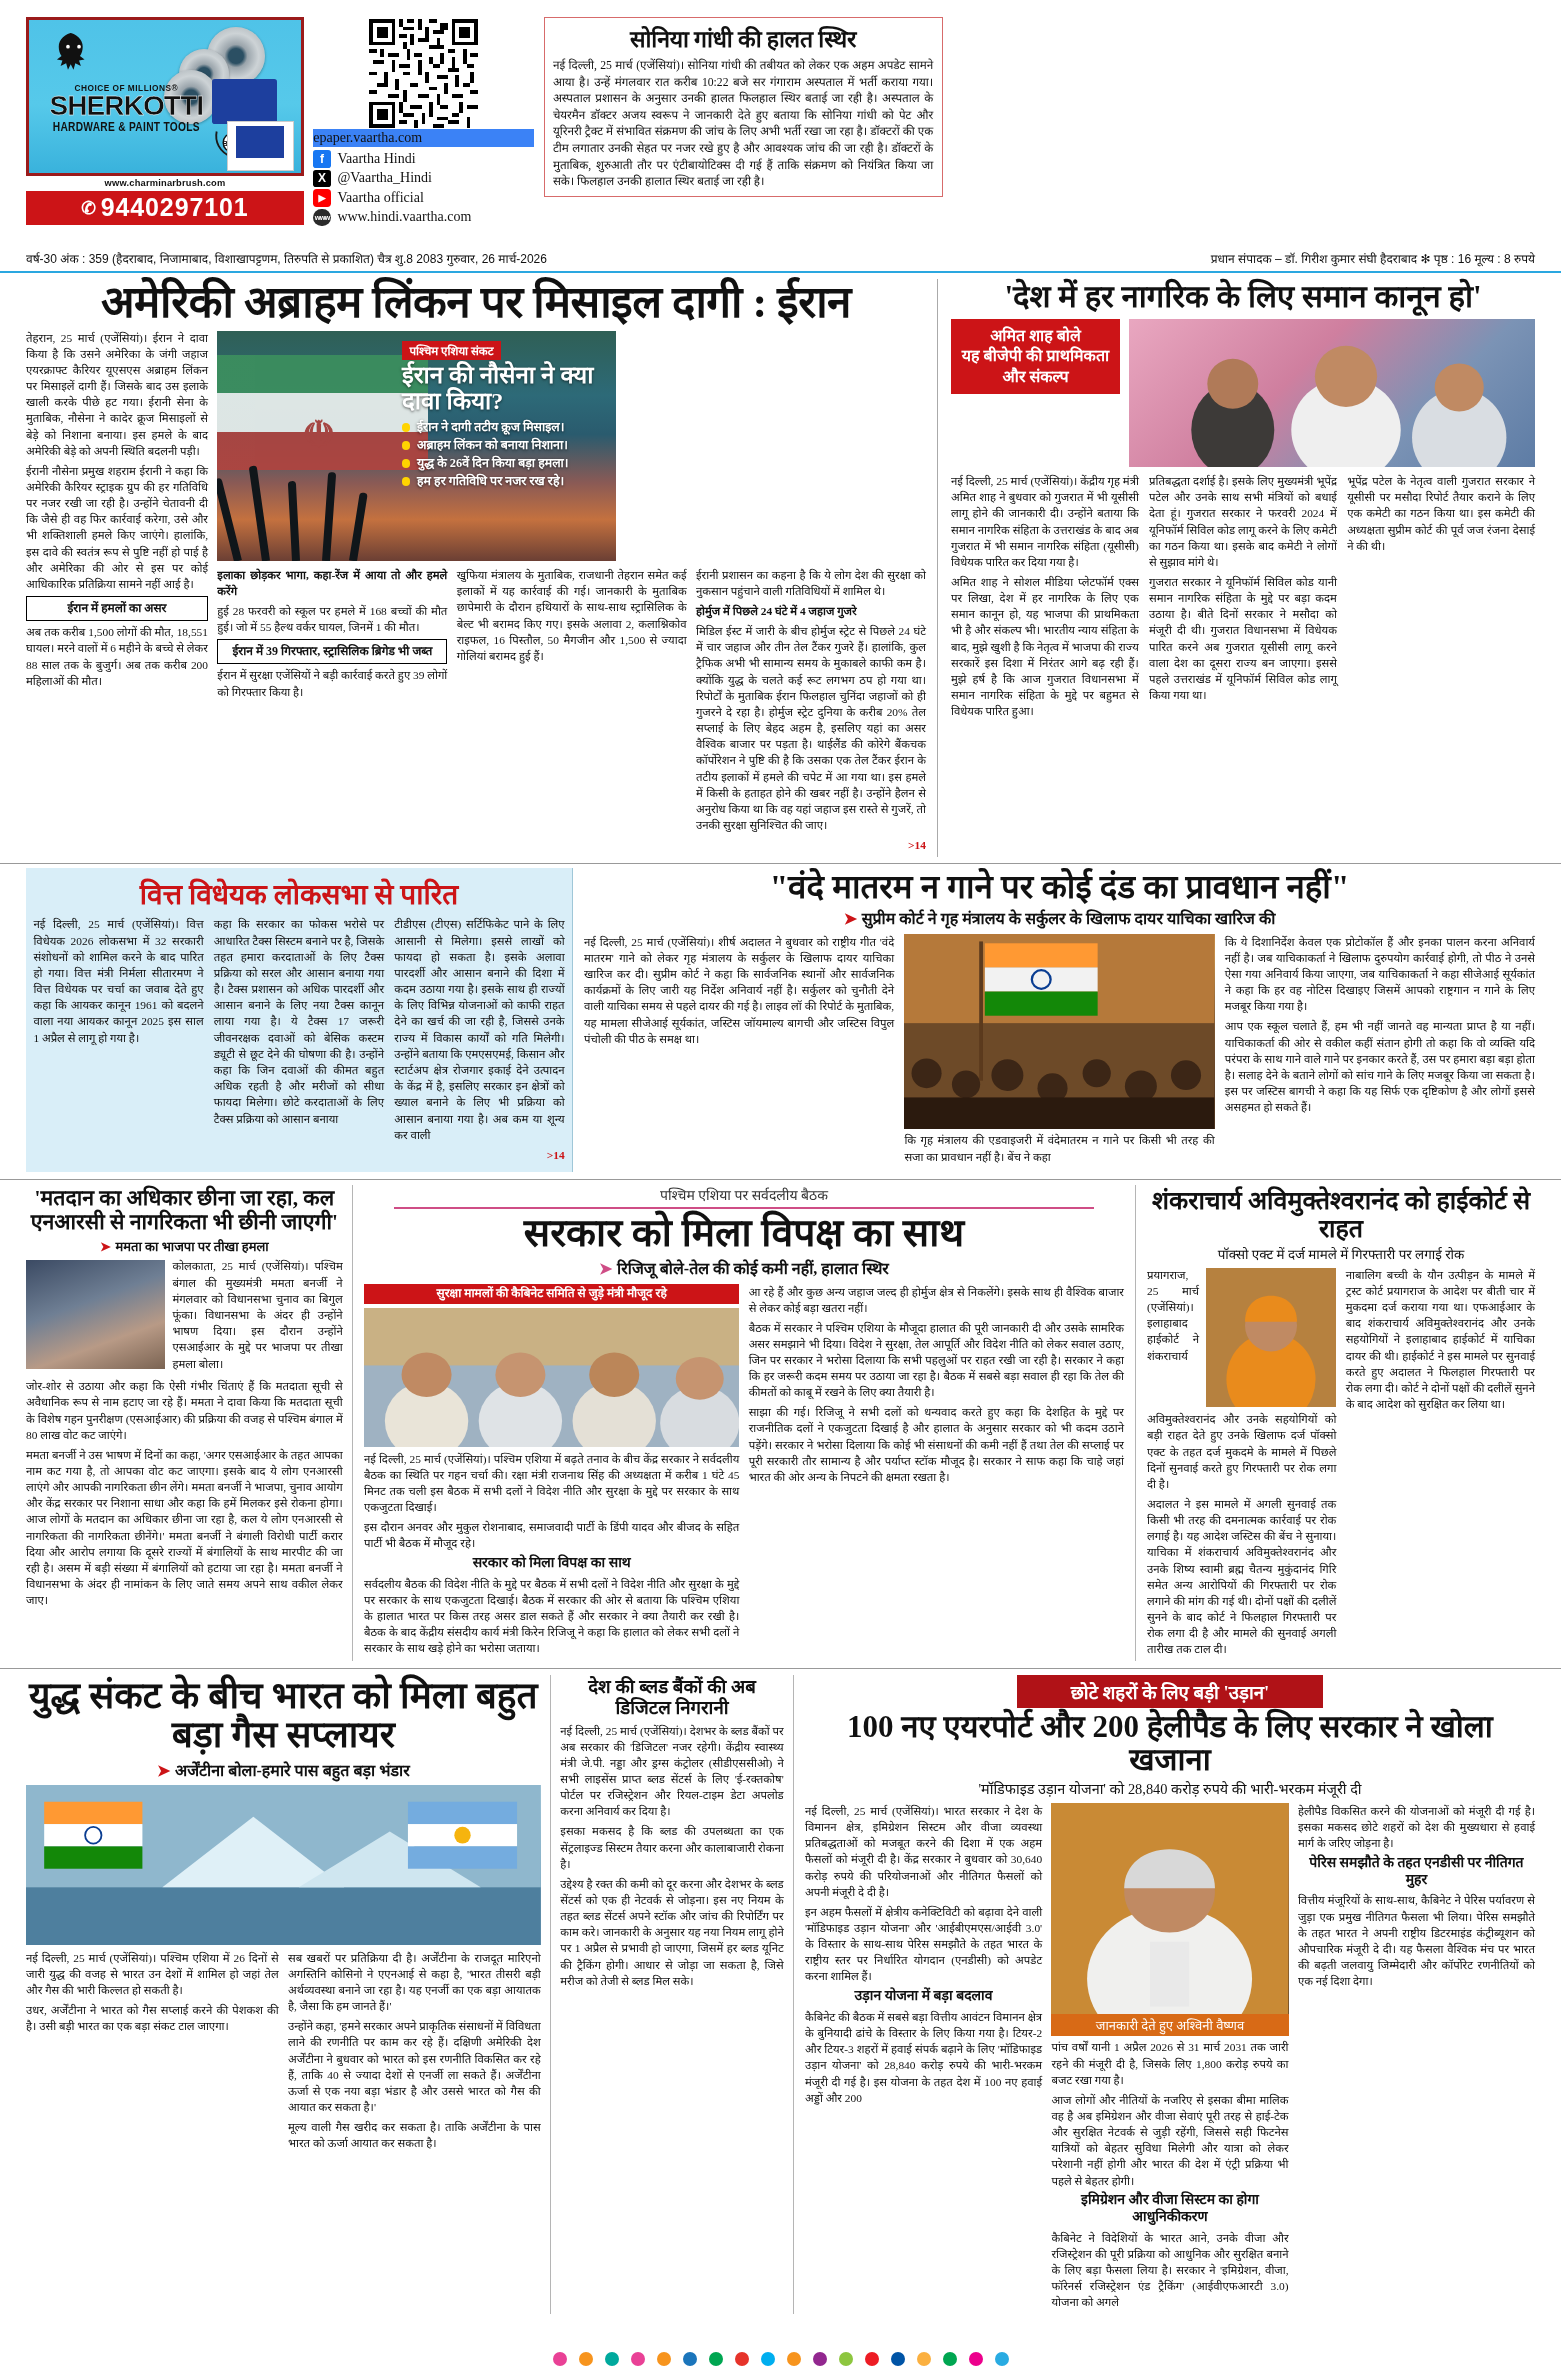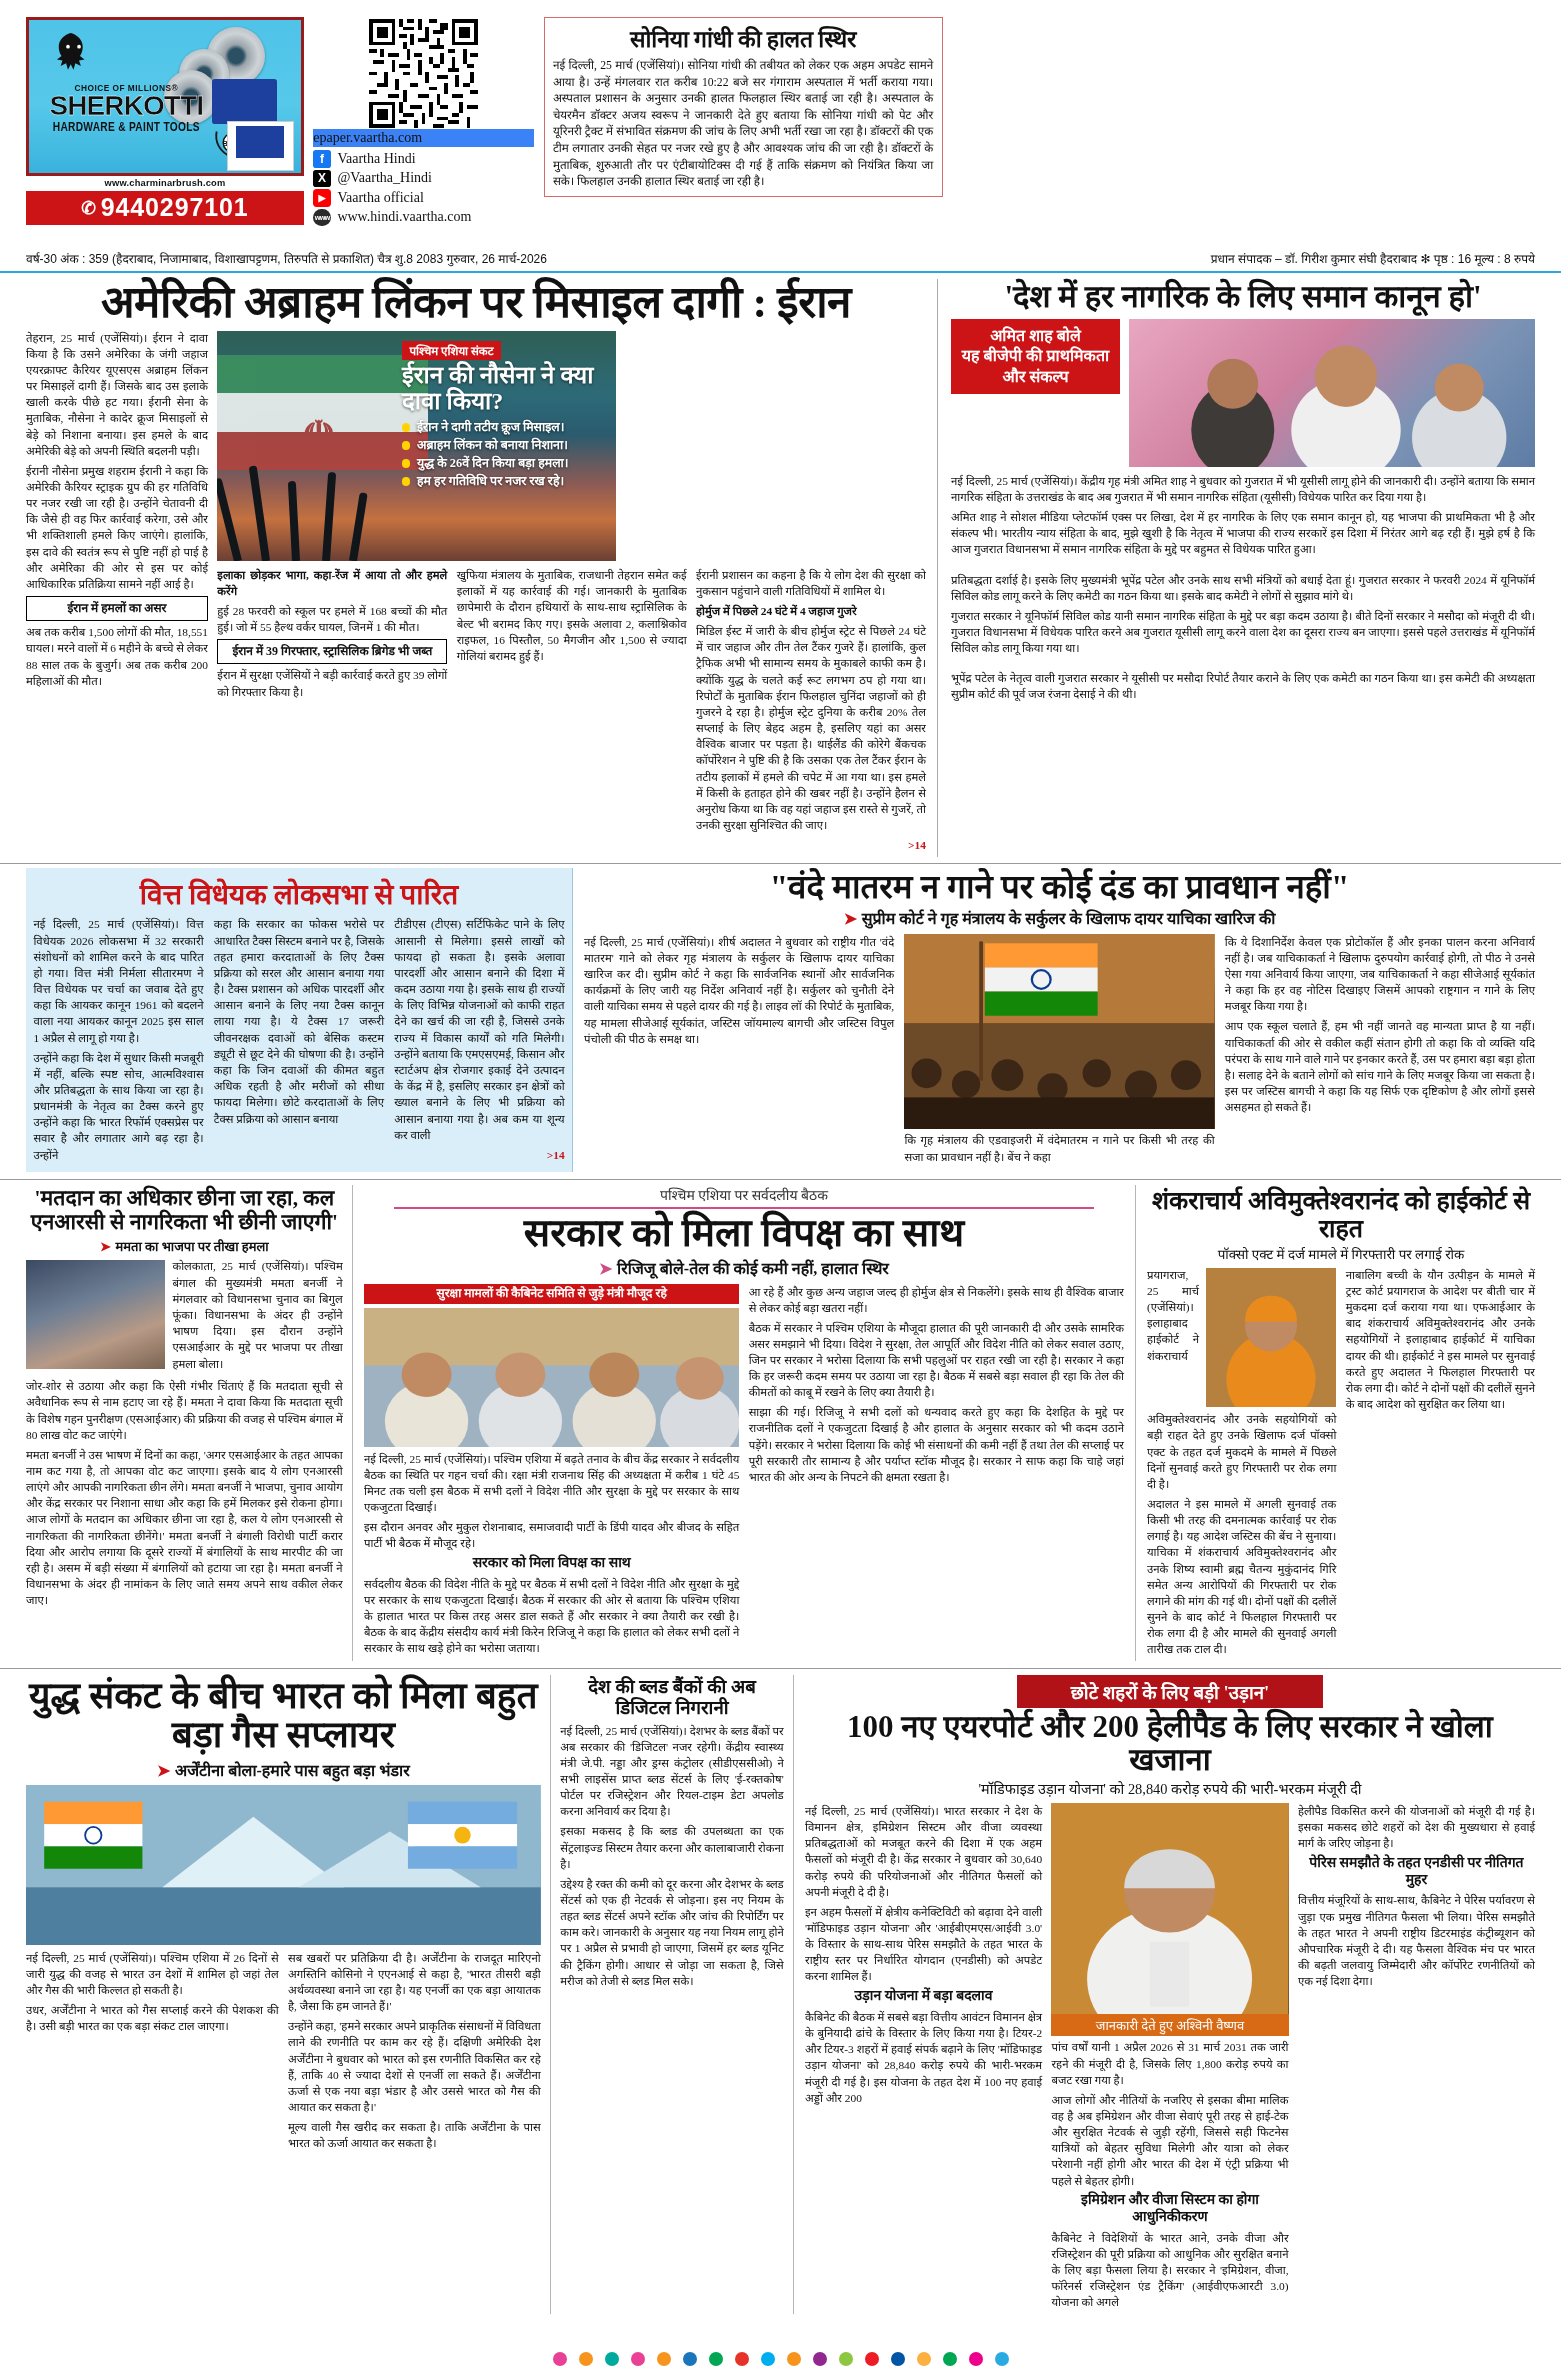--- a/index.html
+++ b/index.html
@@ -363,21 +363,21 @@
               <ellipse cx="110" cy="120" rx="44" ry="50" fill="#3d3a38"></ellipse>
               <circle cx="110" cy="70" r="27" fill="#b07a58"></circle>
               <ellipse cx="230" cy="120" rx="58" ry="56" fill="#efefef"></ellipse>
               <circle cx="230" cy="62" r="33" fill="#c08a63"></circle>
               <ellipse cx="350" cy="128" rx="50" ry="52" fill="#d9dde2"></ellipse>
               <circle cx="350" cy="74" r="26" fill="#c08a63"></circle>
             </svg>
           </div>
         </div>
       </div>
-      <div class="three" style="margin-top:5.6px;flex-direction:column;">
+      <div class="three" style="margin-top:5.6px;">
         <div class="colbody">
           <p>नई दिल्ली, 25 मार्च (एजेंसियां)। केंद्रीय गृह मंत्री अमित शाह ने बुधवार को गुजरात में भी यूसीसी लागू होने की जानकारी दी। उन्होंने बताया कि समान नागरिक संहिता के उत्तराखंड के बाद अब गुजरात में भी समान नागरिक संहिता (यूसीसी) विधेयक पारित कर दिया गया है।</p>
           <p>अमित शाह ने सोशल मीडिया प्लेटफॉर्म एक्स पर लिखा, देश में हर नागरिक के लिए एक समान कानून हो, यह भाजपा की प्राथमिकता भी है और संकल्प भी। भारतीय न्याय संहिता के बाद, मुझे खुशी है कि नेतृत्व में भाजपा की राज्य सरकारें इस दिशा में निरंतर आगे बढ़ रही हैं। मुझे हर्ष है कि आज गुजरात विधानसभा में समान नागरिक संहिता के मुद्दे पर बहुमत से विधेयक पारित हुआ।</p>
         </div>
         <div class="colbody">
           <p>प्रतिबद्धता दर्शाई है। इसके लिए मुख्यमंत्री भूपेंद्र पटेल और उनके साथ सभी मंत्रियों को बधाई देता हूं। गुजरात सरकार ने फरवरी 2024 में यूनिफॉर्म सिविल कोड लागू करने के लिए कमेटी का गठन किया था। इसके बाद कमेटी ने लोगों से सुझाव मांगे थे।</p>
           <p>गुजरात सरकार ने यूनिफॉर्म सिविल कोड यानी समान नागरिक संहिता के मुद्दे पर बड़ा कदम उठाया है। बीते दिनों सरकार ने मसौदा को मंजूरी दी थी। गुजरात विधानसभा में विधेयक पारित करने अब गुजरात यूसीसी लागू करने वाला देश का दूसरा राज्य बन जाएगा। इससे पहले उत्तराखंड में यूनिफॉर्म सिविल कोड लागू किया गया था।</p>
         </div>
         <div class="colbody">
           <p>भूपेंद्र पटेल के नेतृत्व वाली गुजरात सरकार ने यूसीसी पर मसौदा रिपोर्ट तैयार कराने के लिए एक कमेटी का गठन किया था। इस कमेटी की अध्यक्षता सुप्रीम कोर्ट की पूर्व जज रंजना देसाई ने की थी।</p>
@@ -386,21 +386,20 @@
     </div>
   </div>
 
   <div class="band" style="margin-top:5.6px;border-top:0.9px solid #999;padding-top:4.6px;">
 
     <div class="b2-left">
       <h2>वित्त विधेयक लोकसभा से पारित</h2>
       <div class="three">
         <div class="colbody">
           <p>नई दिल्ली, 25 मार्च (एजेंसियां)। वित्त विधेयक 2026 लोकसभा में 32 सरकारी संशोधनों को शामिल करने के बाद पारित हो गया। वित्त मंत्री निर्मला सीतारमण ने वित्त विधेयक पर चर्चा का जवाब देते हुए कहा कि आयकर कानून 1961 को बदलने वाला नया आयकर कानून 2025 इस साल 1 अप्रैल से लागू हो गया है।</p>
-          <p>उन्होंने कहा कि देश में सुधार किसी मजबूरी में नहीं, बल्कि स्पष्ट सोच, आत्मविश्वास और प्रतिबद्धता के साथ किया जा रहा है। प्रधानमंत्री के नेतृत्व का टैक्स करने हुए उन्होंने कहा कि भारत रिफॉर्म एक्सप्रेस पर सवार है और लगातार आगे बढ़ रहा है। उन्होंने</p>
         </div>
         <div class="colbody">
           <p>कहा कि सरकार का फोकस भरोसे पर आधारित टैक्स सिस्टम बनाने पर है, जिसके तहत हमारा करदाताओं के लिए टैक्स प्रक्रिया को सरल और आसान बनाया गया है। टैक्स प्रशासन को अधिक पारदर्शी और आसान बनाने के लिए नया टैक्स कानून लाया गया है। ये टैक्स 17 जरूरी जीवनरक्षक दवाओं को बेसिक कस्टम ड्यूटी से छूट देने की घोषणा की है। उन्होंने कहा कि जिन दवाओं की कीमत बहुत अधिक रहती है और मरीजों को सीधा फायदा मिलेगा। छोटे करदाताओं के लिए टैक्स प्रक्रिया को आसान बनाया</p>
         </div>
         <div class="colbody">
           <p>टीडीएस (टीएस) सर्टिफिकेट पाने के लिए आसानी से मिलेगा। इससे लाखों को फायदा हो सकता है। इसके अलावा पारदर्शी और आसान बनाने की दिशा में कदम उठाया गया है। इसके साथ ही राज्यों के लिए विभिन्न योजनाओं को काफी राहत देने का खर्च की जा रही है, जिससे उनके राज्य में विकास कार्यों को गति मिलेगी। उन्होंने बताया कि एमएसएमई, किसान और स्टार्टअप क्षेत्र रोजगार इकाई देने उत्पादन के केंद्र में है, इसलिए सरकार इन क्षेत्रों को ख्याल बनाने के लिए भी प्रक्रिया को आसान बनाया गया है। अब कम या शून्य कर वाली</p>
           <p style="text-align:right;color:#cc1417;font-weight:700;">&gt;14</p>
         </div>
       </div>
     </div>

